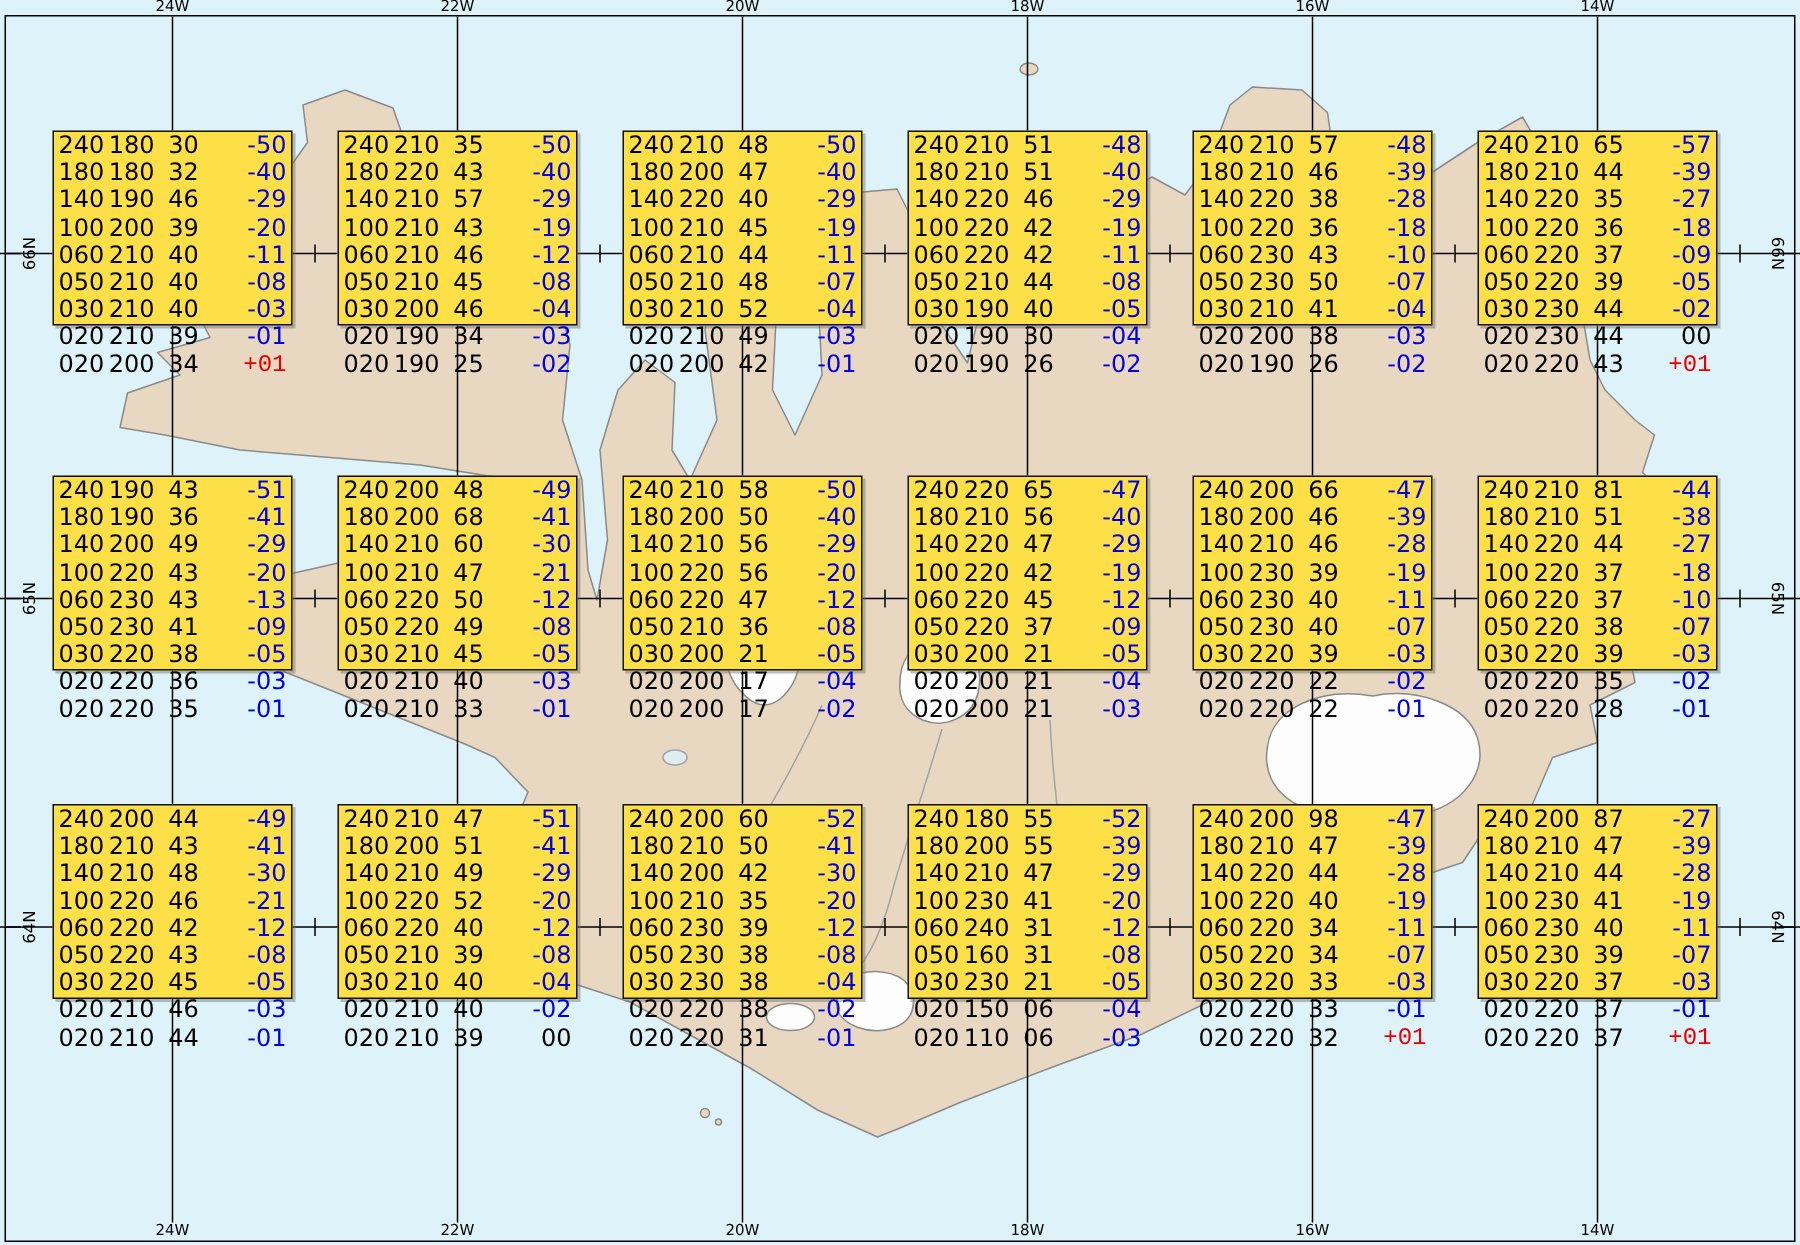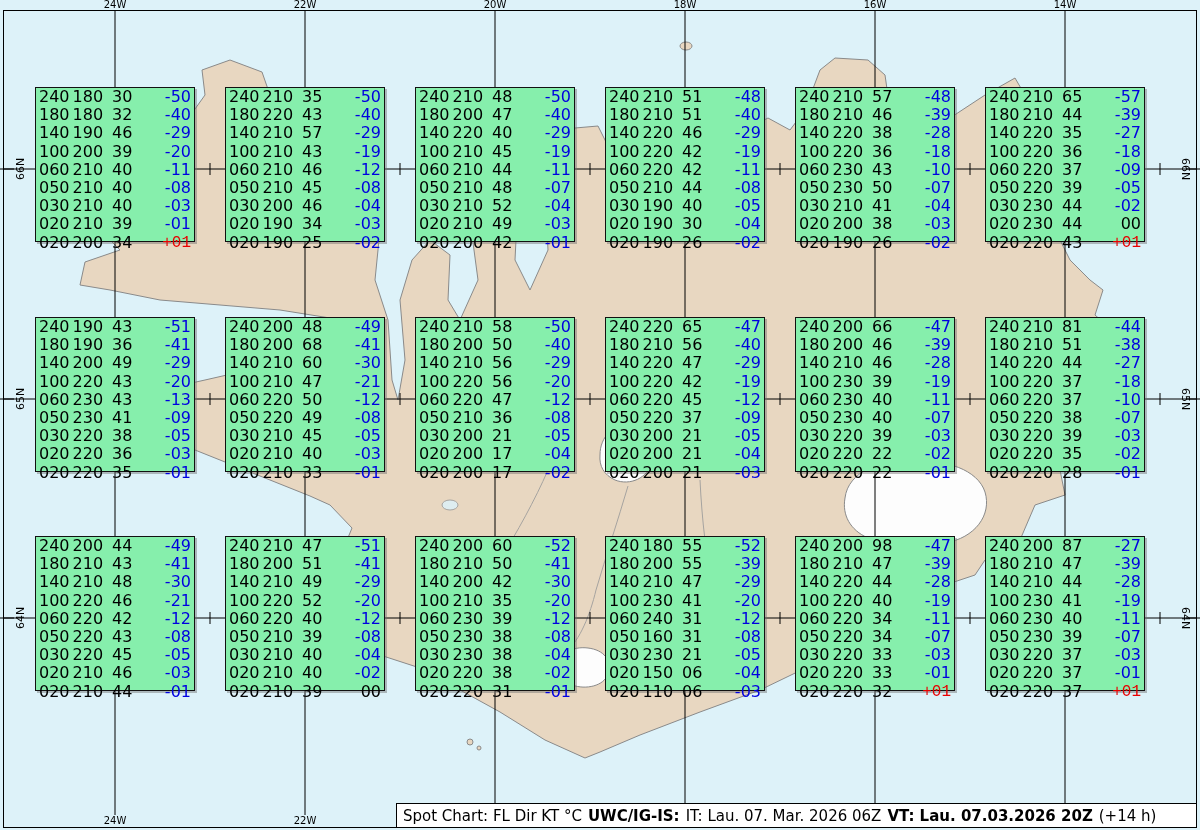--- a/index.html
+++ b/index.html
@@ -3,21 +3,21 @@
 <meta charset="utf-8">
 <style>
   html,body{margin:0;padding:0;}
   body{width:1200px;height:830px;overflow:hidden;font-family:"DejaVu Sans",sans-serif;}
   #canvas{position:relative;width:1200px;height:830px;background:#ddf2f9;}
   #map-svg{position:absolute;left:0;top:0;z-index:0;}
   .lon-label{position:absolute;transform:translateX(-50%);font-size:10px;color:#000;z-index:1;white-space:nowrap;}
   .lat-label{position:absolute;font-size:11px;color:#000;z-index:1;white-space:nowrap;
              transform:translate(-50%,-50%) rotate(-90deg);}
   .lat-label.right{transform:translate(-50%,-50%) rotate(90deg);}
-  .spot-box{position:absolute;width:160px;height:155px;background:#86efac;border:1px solid #111;
+  .spot-box{position:absolute;width:160px;height:130px;background:#fde047;border:1px solid #111;
             box-shadow:2px 2px 0 rgba(110,110,110,.45);box-sizing:border-box;padding:0 3px;
             font-size:16px;line-height:18.2px;white-space:nowrap;z-index:2;color:#000;}
   .spot-line{display:flex;}
   .spot-line .dir{margin-left:3px;}
   .spot-line .kt{margin-left:9px;}
   .spot-line .temp{margin-left:auto;}
   .temp.neg{color:var(--neg,#0000e0);}
   .temp.pos{color:var(--pos,#e80000);font-family:Liberation Mono, monospace;}
   .temp.zero{color:#000;}
   #info-bar{position:absolute;left:396px;top:803px;width:801px;height:25px;background:#fff;
@@ -1139,20 +1139,13 @@
         </div>
         <div class="spot-line">
           <span class="fl">020</span>
           <span class="dir">220</span>
           <span class="kt">37</span>
           <span class="temp pos">+01</span>
         </div>
       </div>
     </div>
 
-  <div id="info-bar">
-    <span>Spot Chart: FL Dir KT °C</span>
-    <span class="b">UWC/IG-IS:</span>
-    <span>IT: Lau. 07. Mar. 2026 06Z</span>
-    <span class="b">VT: Lau. 07.03.2026 20Z</span>
-    <span>(+14 h)</span>
-  </div>
 </div>
 
 </body></html>

